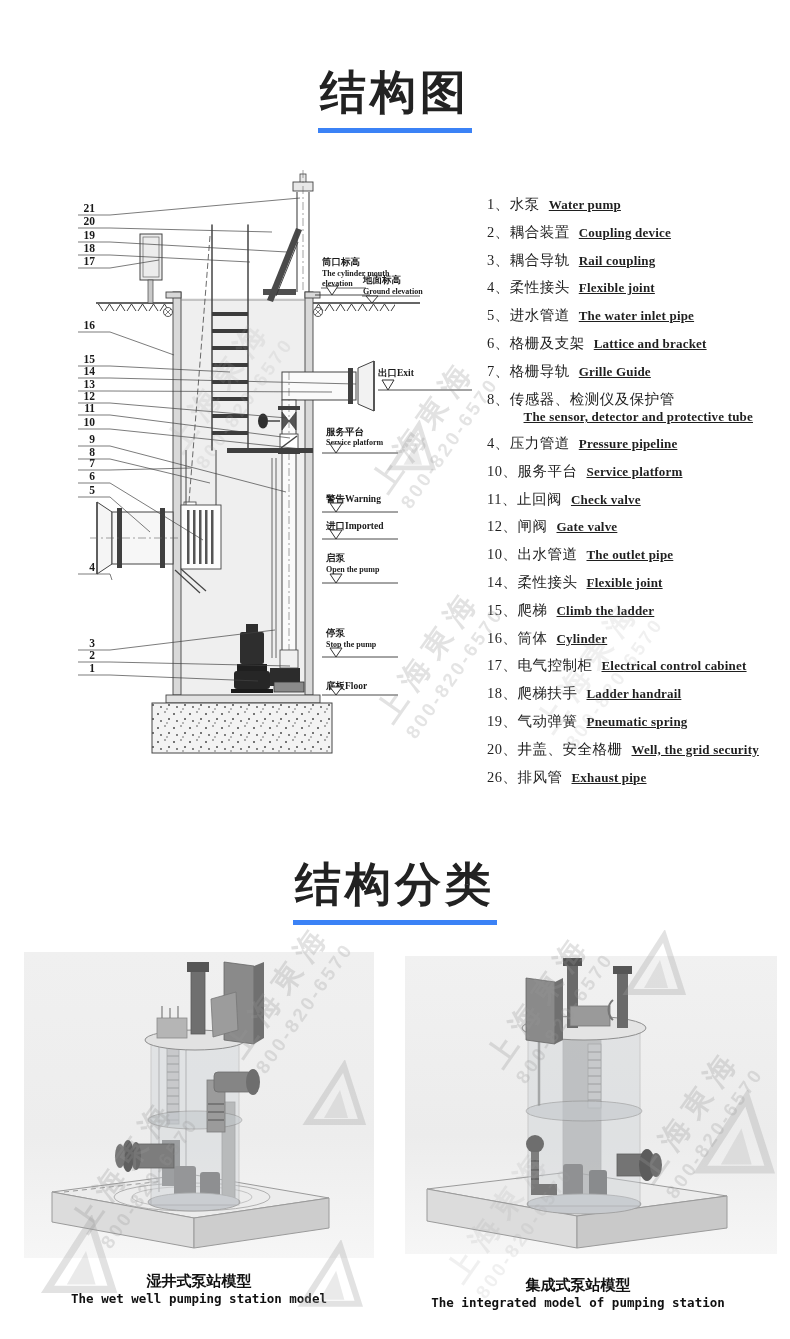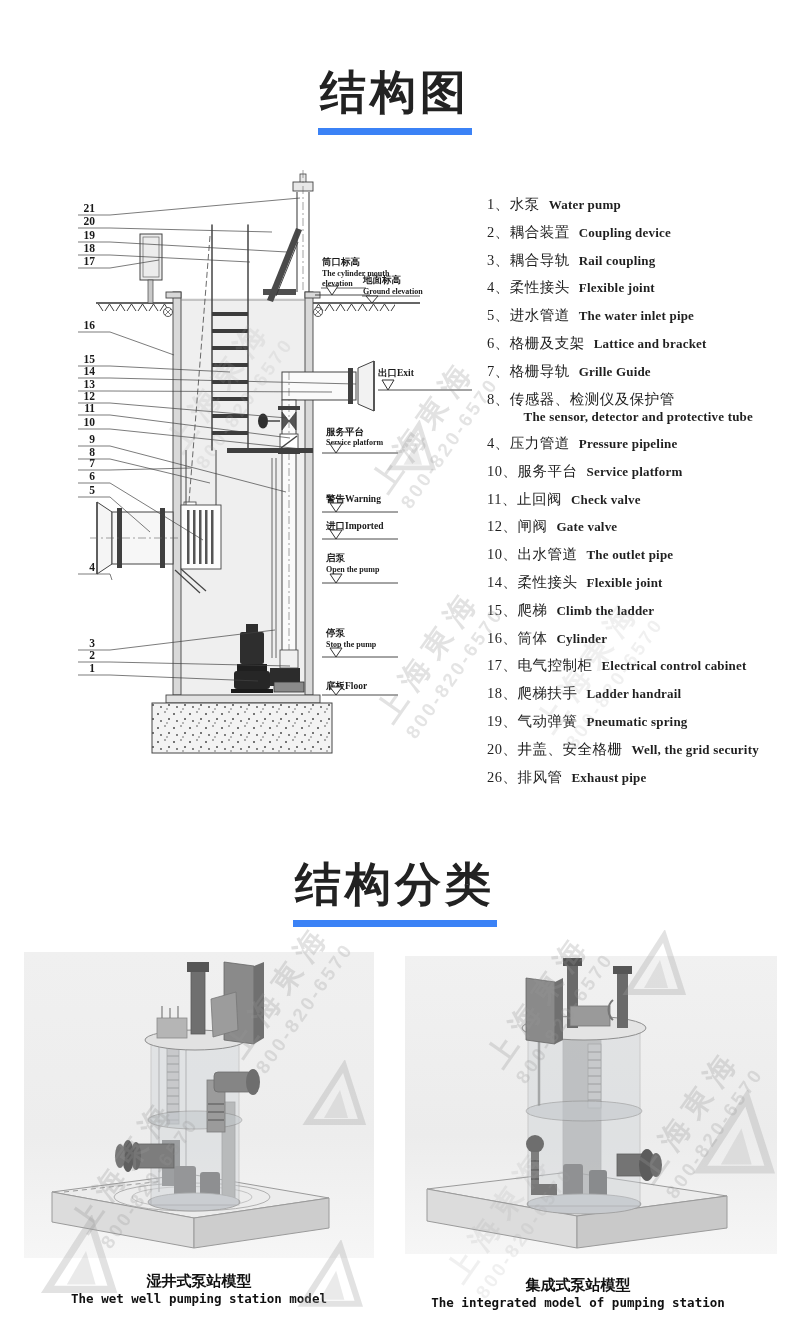--- a/index.html
+++ b/index.html
@@ -3,26 +3,26 @@
 <meta charset="utf-8">
 <style>
   html,body{margin:0;padding:0;}
   body{width:790px;height:1339px;position:relative;background:#ffffff;overflow:hidden;
        font-family:"Liberation Serif",serif;color:#1f1f1f;}
   .abs{position:absolute;}
   
   .title-band{position:absolute;left:0;width:790px;text-align:center;}
   .big-title{display:inline-block;font-family:"Liberation Sans",sans-serif;font-weight:700;
              font-size:46px;letter-spacing:4px;color:#222;line-height:1.1;
-             padding:0 2px 11px 2px;border-bottom:7px solid #3b82f6;}
+             padding:0 2px 11px 2px;border-bottom:5px solid #3b82f6;}
   
   .parts{position:absolute;left:487px;top:196px;width:266px;}
   .part-row{margin-bottom:11px;line-height:1.05;white-space:nowrap;}
   .part-row .cn{font-weight:400;font-size:14.5px;letter-spacing:0.5px;}
-  .part-row .en{font-weight:700;font-size:13px;margin-left:9px;letter-spacing:0.2px;}
+  .part-row .en{font-weight:700;font-size:13px;margin-left:9px;letter-spacing:0.2px;text-decoration:underline;}
   .part-row.two-line{white-space:normal;}
   .part-row.two-line .en{display:block;margin-left:20px;margin-top:3px;text-align:right;}
   
   .figure{position:absolute;}
   .caption{position:absolute;text-align:center;line-height:1.2;}
   .caption .cap-cn{font-family:"Liberation Sans",sans-serif;font-weight:700;font-size:15px;color:#111;display:block;}
   .caption .cap-en{font-family:"DejaVu Sans Mono",monospace;font-weight:700;font-size:12.5px;color:#111;display:block;margin-top:1px;}
   
   .wm{position:absolute;pointer-events:none;transform:rotate(-55deg);text-align:center;z-index:30;}
   .wm .b{display:block;font-family:"Liberation Sans",sans-serif;font-weight:700;font-size:30px;

